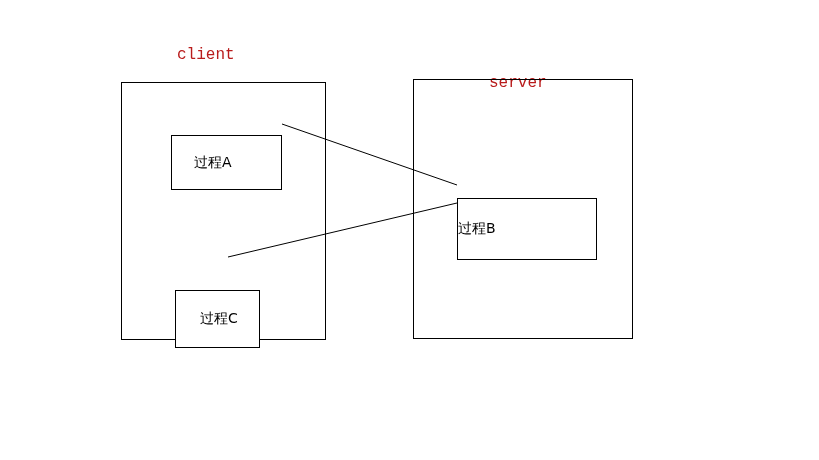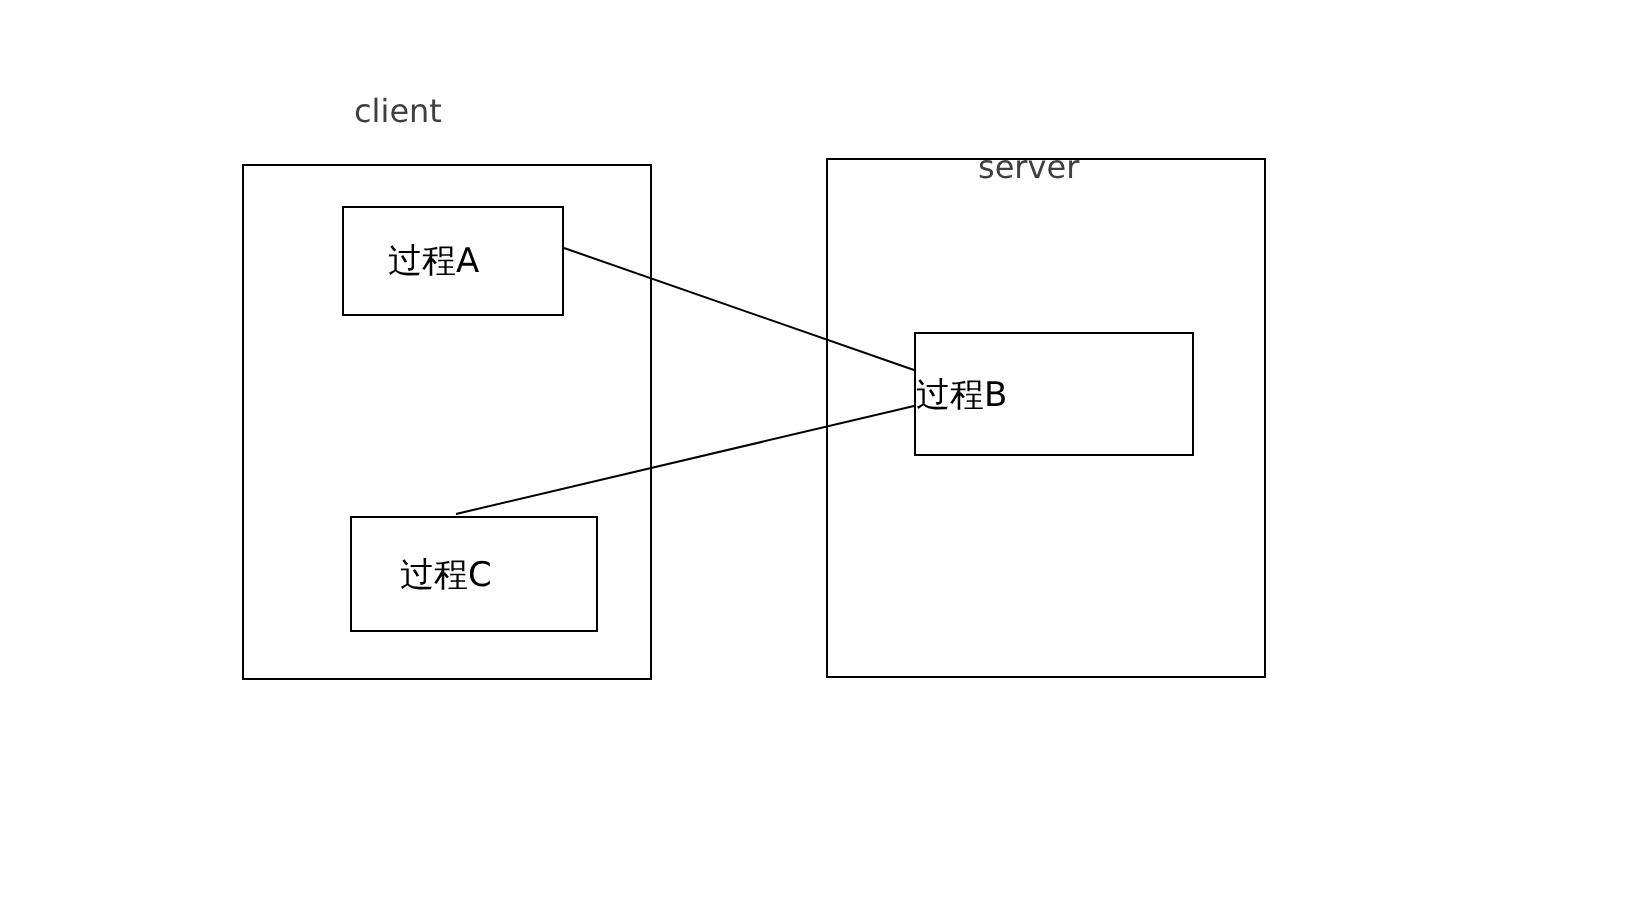--- a/index.html
+++ b/index.html
@@ -21,46 +21,48 @@
     left: 0;
     top: 0;
     width: 819px;
     height: 460px;
     pointer-events: none;
   }
   .group-label {
     position: absolute;
     font-size: 16px;
     line-height: 19px;
-    color: #404040;
+    color: #b91c1c;
     white-space: nowrap;
+    font-family: Liberation Mono, monospace;
   }
   .client-label { left: 177px; top: 46px; }
   .server-label { left: 489px; top: 46px; margin-top: 28px; }
   .group-box {
     position: absolute;
     border: 1px solid #000000;
     background: transparent;
     box-sizing: border-box;
   }
   .client-box { left: 121px; top: 82px;  width: 205px; height: 258px; }
   .server-box { left: 413px; top: 79px;  width: 220px; height: 260px; }
   .node {
     position: absolute;
     border: 1px solid #000000;
     background: #ffffff;
     box-sizing: border-box;
     display: flex;
     align-items: center;
-    font-size: 17px;
+    font-size: 14px;
     color: #000000;
+    margin-top: 32px;
   }
   .node span { white-space: nowrap; }
   .node-a { left: 171px; top: 103px; width: 111px; height: 55px; padding-left: 22px; }
-  .node-c { left: 175px; top: 258px; width: 124px; height: 58px; padding-left: 24px; }
+  .node-c { left: 175px; top: 258px; width: 85px; height: 58px; padding-left: 24px; }
   .node-b { left: 457px; top: 166px; width: 140px; height: 62px; }
 </style>
 </head>
 <body>
 
 <div class="canvas">
 
   <svg class="connectors" width="819" height="460" viewBox="0 0 819 460" xmlns="http://www.w3.org/2000/svg">
     <line x1="282" y1="124" x2="457" y2="185" stroke="#000000" stroke-width="1"></line>
     <line x1="228" y1="257" x2="457" y2="203" stroke="#000000" stroke-width="1"></line>

